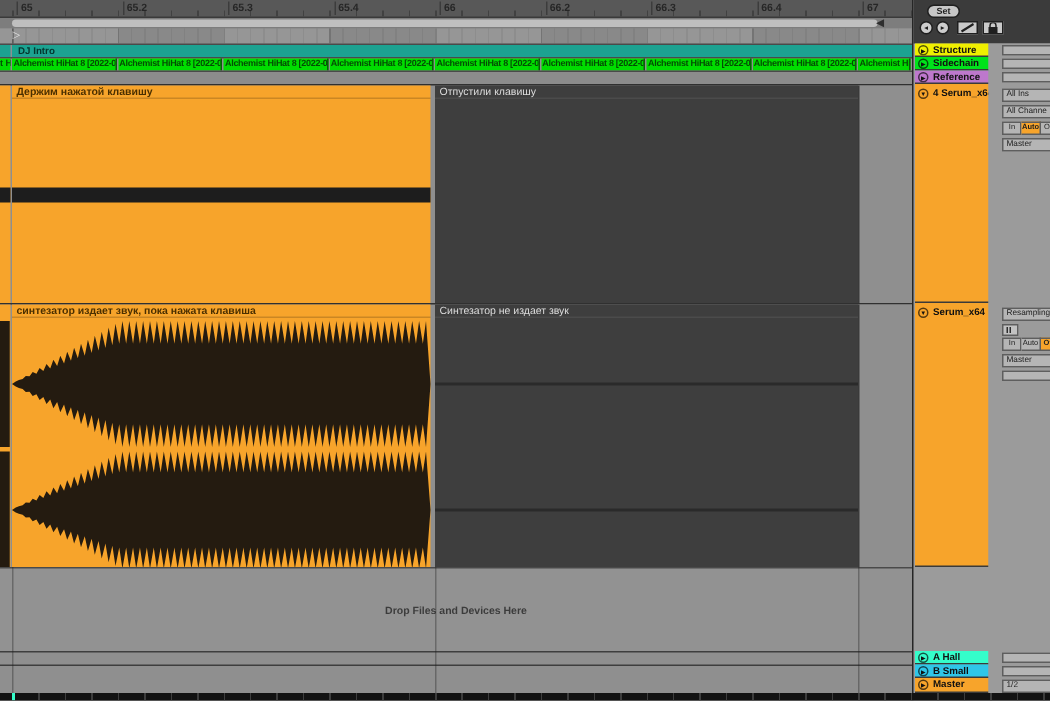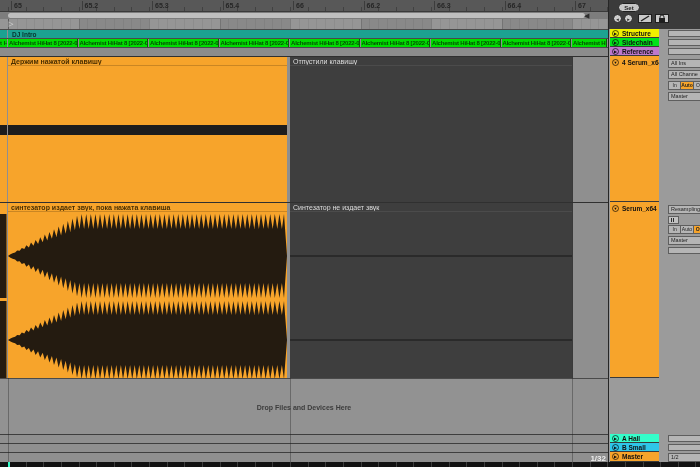--- a/index.html
+++ b/index.html
@@ -192,23 +192,20 @@
           <rect x="0" width="6.5" y="98" height="78" fill="#241b10"></rect>
         </svg>
     </div>
 
     <div class="abs dropzone grid-gray">
       <div class="dropzone-label">Drop Files and Devices Here</div>
     </div>
 
     <div class="abs row-ahall grid-gray"></div>
     <div class="abs row-bsmall grid-gray"></div>
-    <div class="abs row-master grid-gray">
-      <div class="gridlabel">1/32</div>
-    </div>
 
     <div class="barline" style="left:8px;top:19px;height:10px;"></div>
     <div class="barline" style="left:8px;top:378px;height:84px;"></div>
     <div class="barline" style="left:290px;top:378px;height:84px;"></div>
     <div class="barline" style="left:572px;top:378px;height:84px;"></div>
   </div>
 
   <div class="panel">
     <div class="abs corner">
       <div class="abs set-btn">Set</div>

